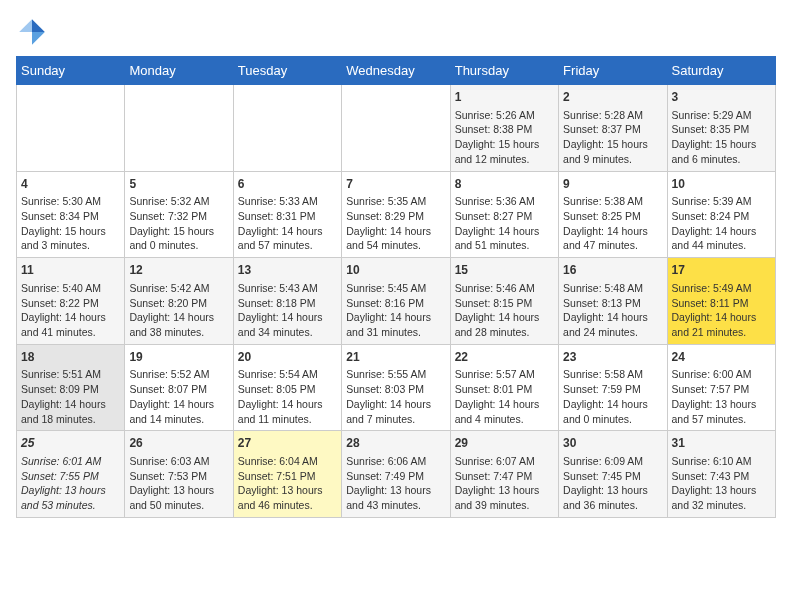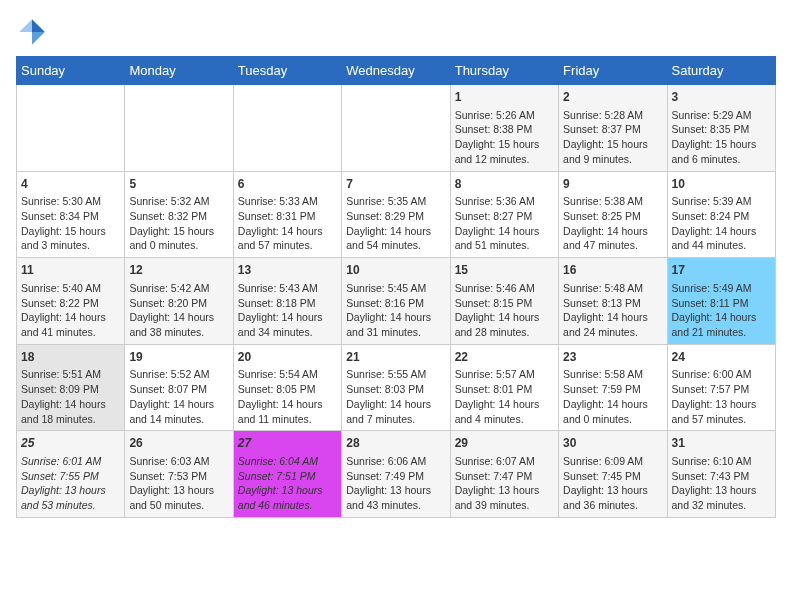--- a/index.html
+++ b/index.html
@@ -145,21 +145,21 @@
       <tr>
         <td style="background: rgb(255, 255, 255);">
           <span class="day-num">4</span>
           <div>Sunrise: 5:30 AM</div>
           <div>Sunset: 8:34 PM</div>
           <div>Daylight: 15 hours and 3 minutes.</div>
         </td>
         <td style="background: rgb(255, 255, 255);">
           <span class="day-num">5</span>
           <div>Sunrise: 5:32 AM</div>
-          <div>Sunset: 8:32 PM</div>
+          <div>Sunset: 7:32 PM</div>
           <div>Daylight: 15 hours and 0 minutes.</div>
         </td>
         <td style="background: rgb(255, 255, 255);">
           <span class="day-num">6</span>
           <div>Sunrise: 5:33 AM</div>
           <div>Sunset: 8:31 PM</div>
           <div>Daylight: 14 hours and 57 minutes.</div>
         </td>
         <td style="background: rgb(255, 255, 255);">
           <span class="day-num">7</span>
@@ -216,21 +216,21 @@
           <div>Sunrise: 5:46 AM</div>
           <div>Sunset: 8:15 PM</div>
           <div>Daylight: 14 hours and 28 minutes.</div>
         </td>
         <td style="background: rgb(245, 245, 245);">
           <span class="day-num">16</span>
           <div>Sunrise: 5:48 AM</div>
           <div>Sunset: 8:13 PM</div>
           <div>Daylight: 14 hours and 24 minutes.</div>
         </td>
-        <td style="background: #7dd3fc; margin-left: 23px;">
+        <td style="background: #fde047; margin-left: 23px;">
           <span class="day-num">17</span>
           <div>Sunrise: 5:49 AM</div>
           <div>Sunset: 8:11 PM</div>
           <div>Daylight: 14 hours and 21 minutes.</div>
         </td>
       </tr>
       <tr>
         <td style="background: #e5e5e5;">
           <span class="day-num">18</span>
           <div>Sunrise: 5:51 AM</div>
@@ -280,21 +280,21 @@
           <div>Sunrise: 6:01 AM</div>
           <div>Sunset: 7:55 PM</div>
           <div>Daylight: 13 hours and 53 minutes.</div>
         </td>
         <td style="background: rgb(245, 245, 245);">
           <span class="day-num">26</span>
           <div>Sunrise: 6:03 AM</div>
           <div>Sunset: 7:53 PM</div>
           <div>Daylight: 13 hours and 50 minutes.</div>
         </td>
-        <td style="background: #d946ef; font-style: italic;">
+        <td style="background: #fef9c3;">
           <span class="day-num">27</span>
           <div>Sunrise: 6:04 AM</div>
           <div>Sunset: 7:51 PM</div>
           <div>Daylight: 13 hours and 46 minutes.</div>
         </td>
         <td style="background: rgb(245, 245, 245);">
           <span class="day-num">28</span>
           <div>Sunrise: 6:06 AM</div>
           <div>Sunset: 7:49 PM</div>
           <div>Daylight: 13 hours and 43 minutes.</div>

